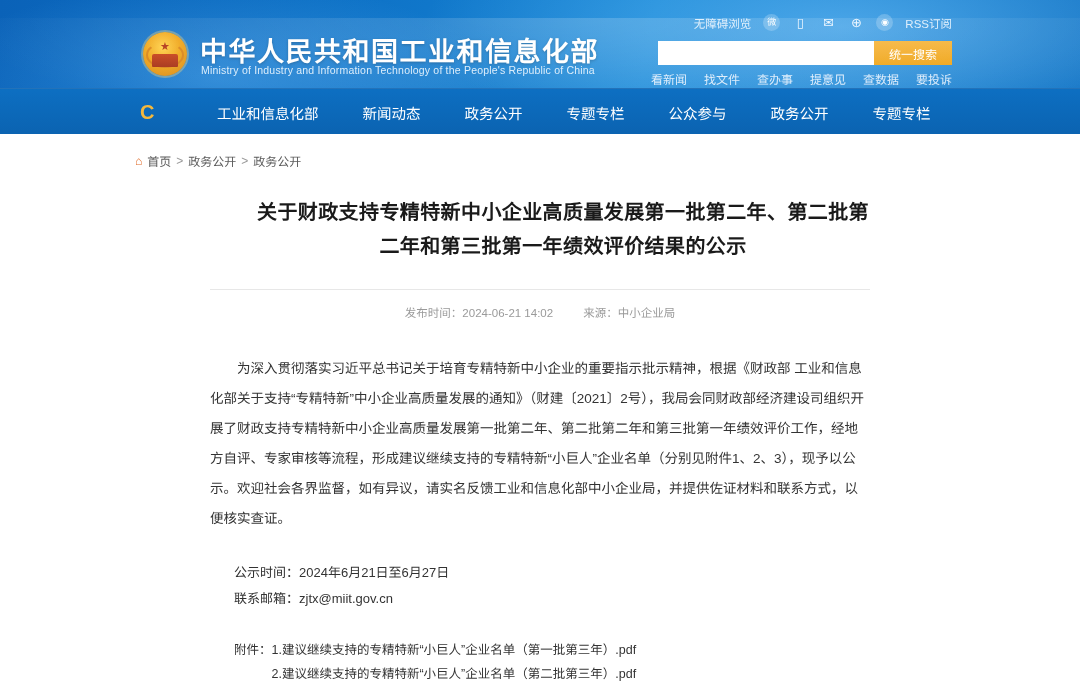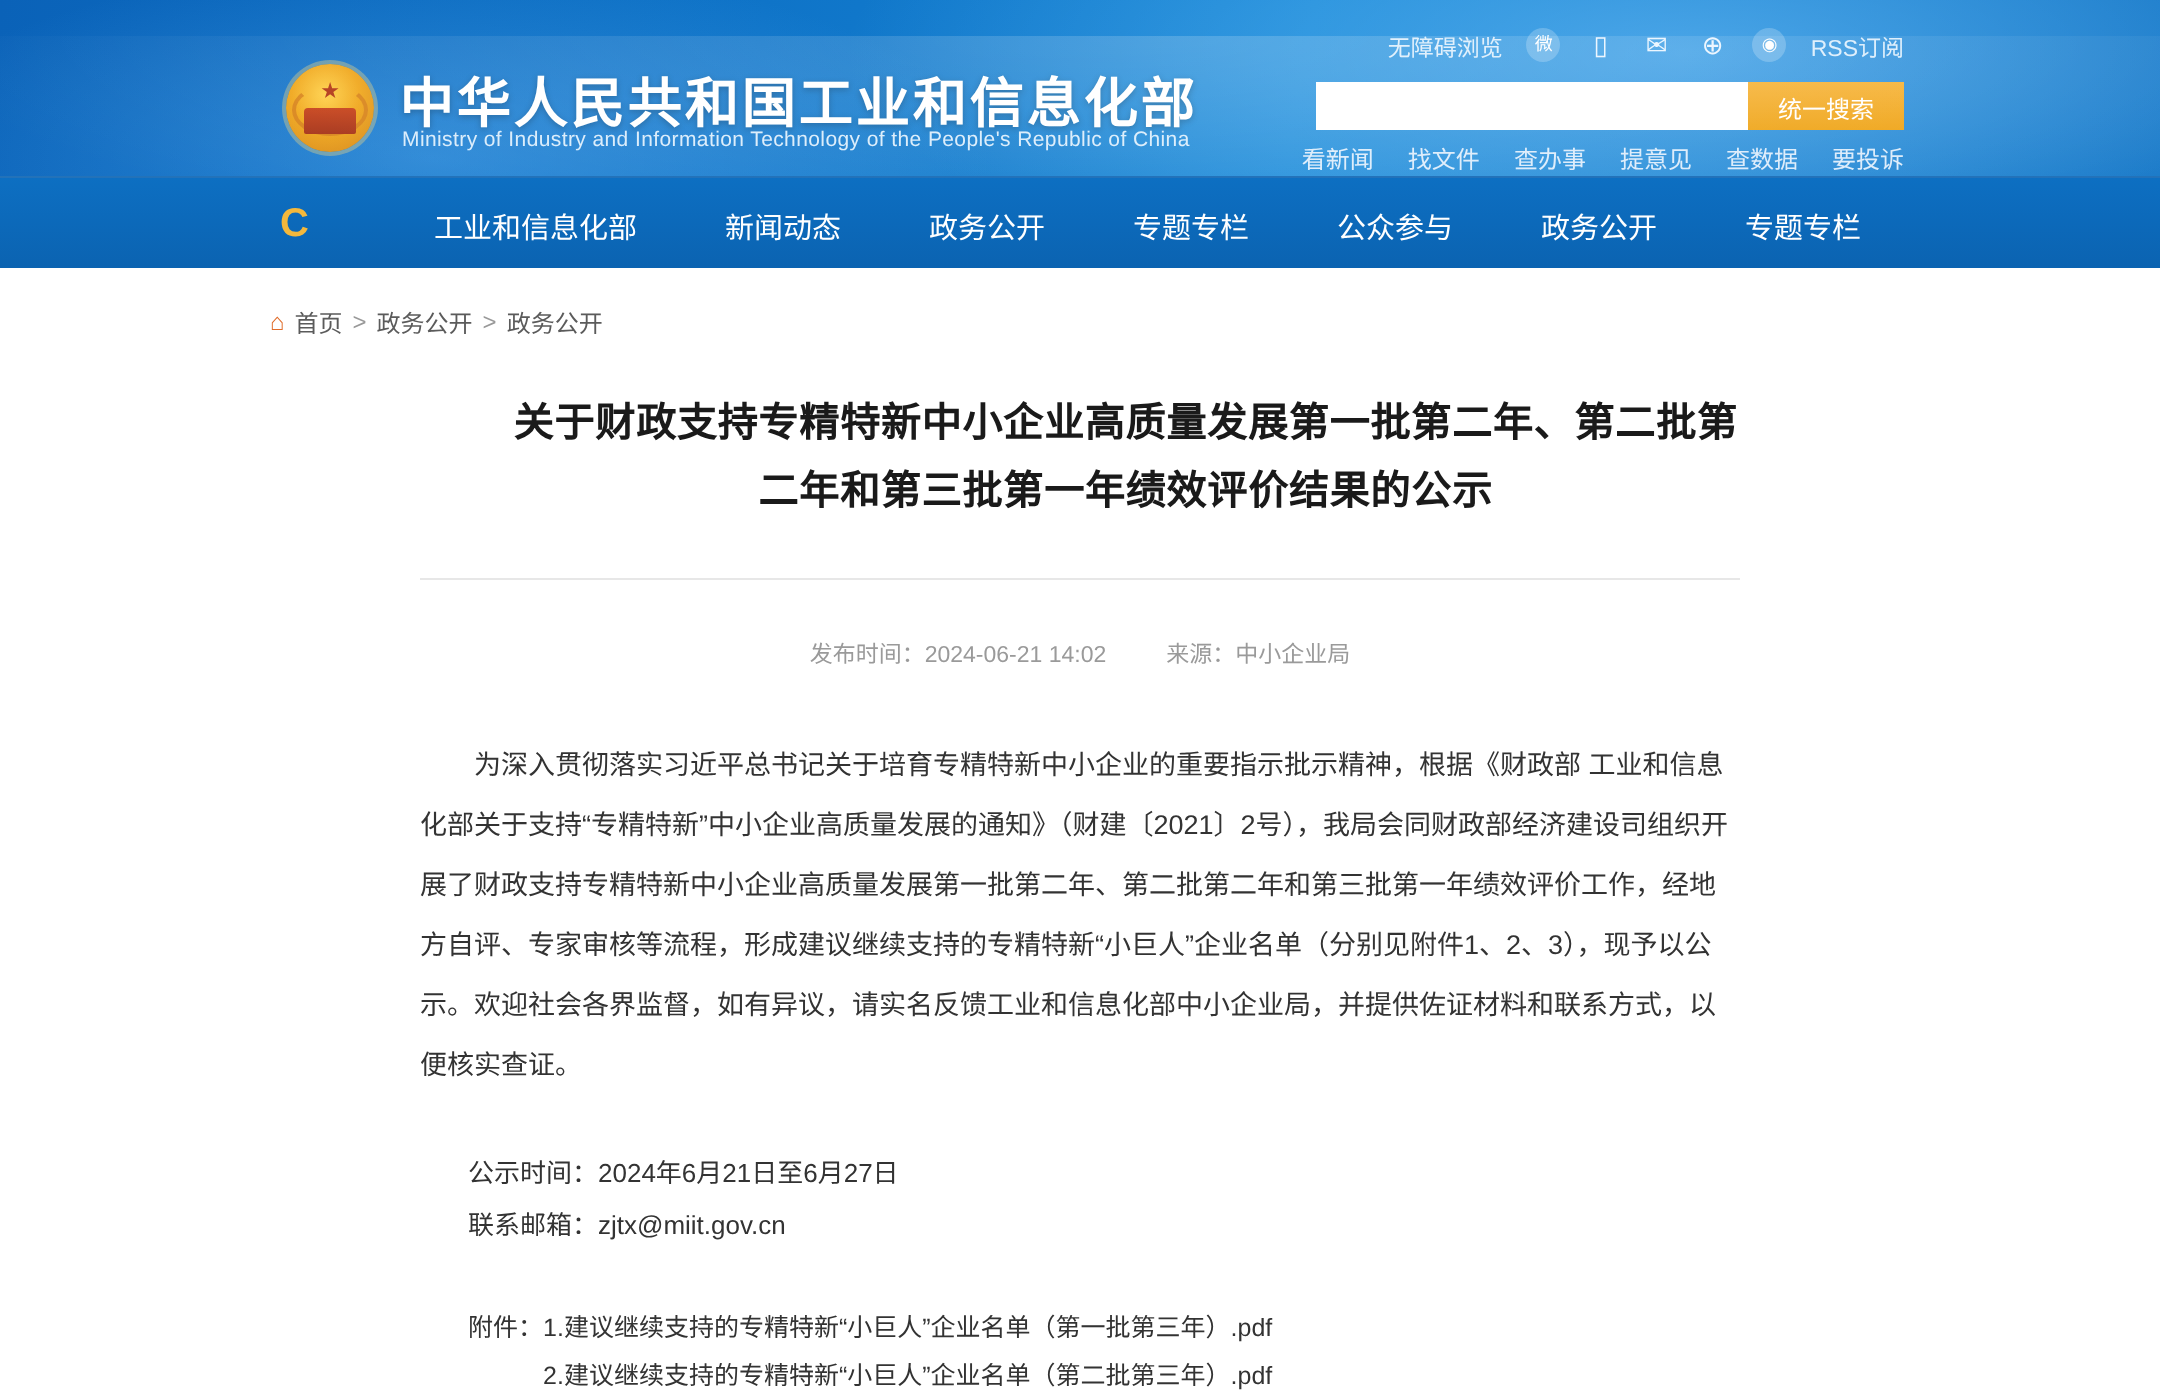--- a/index.html
+++ b/index.html
@@ -216,21 +216,21 @@
     font-size: 20px;
     line-height: 34px;
     font-weight: bold;
     color: #1a1a1a;
     text-align: center;
     letter-spacing: 0.4px;
     margin-left: 46px;
   }
   .art-meta {
     margin-top: 26px;
-    padding-top: 28px;
+    padding-top: 14px;
     border-top: 1px solid #e7e7e7;
     text-align: center;
     font-size: 11.5px;
     color: #9a9a9a;
     display: flex;
     justify-content: center;
     gap: 30px;
   }
   .art-body {
     margin-top: 34px;

